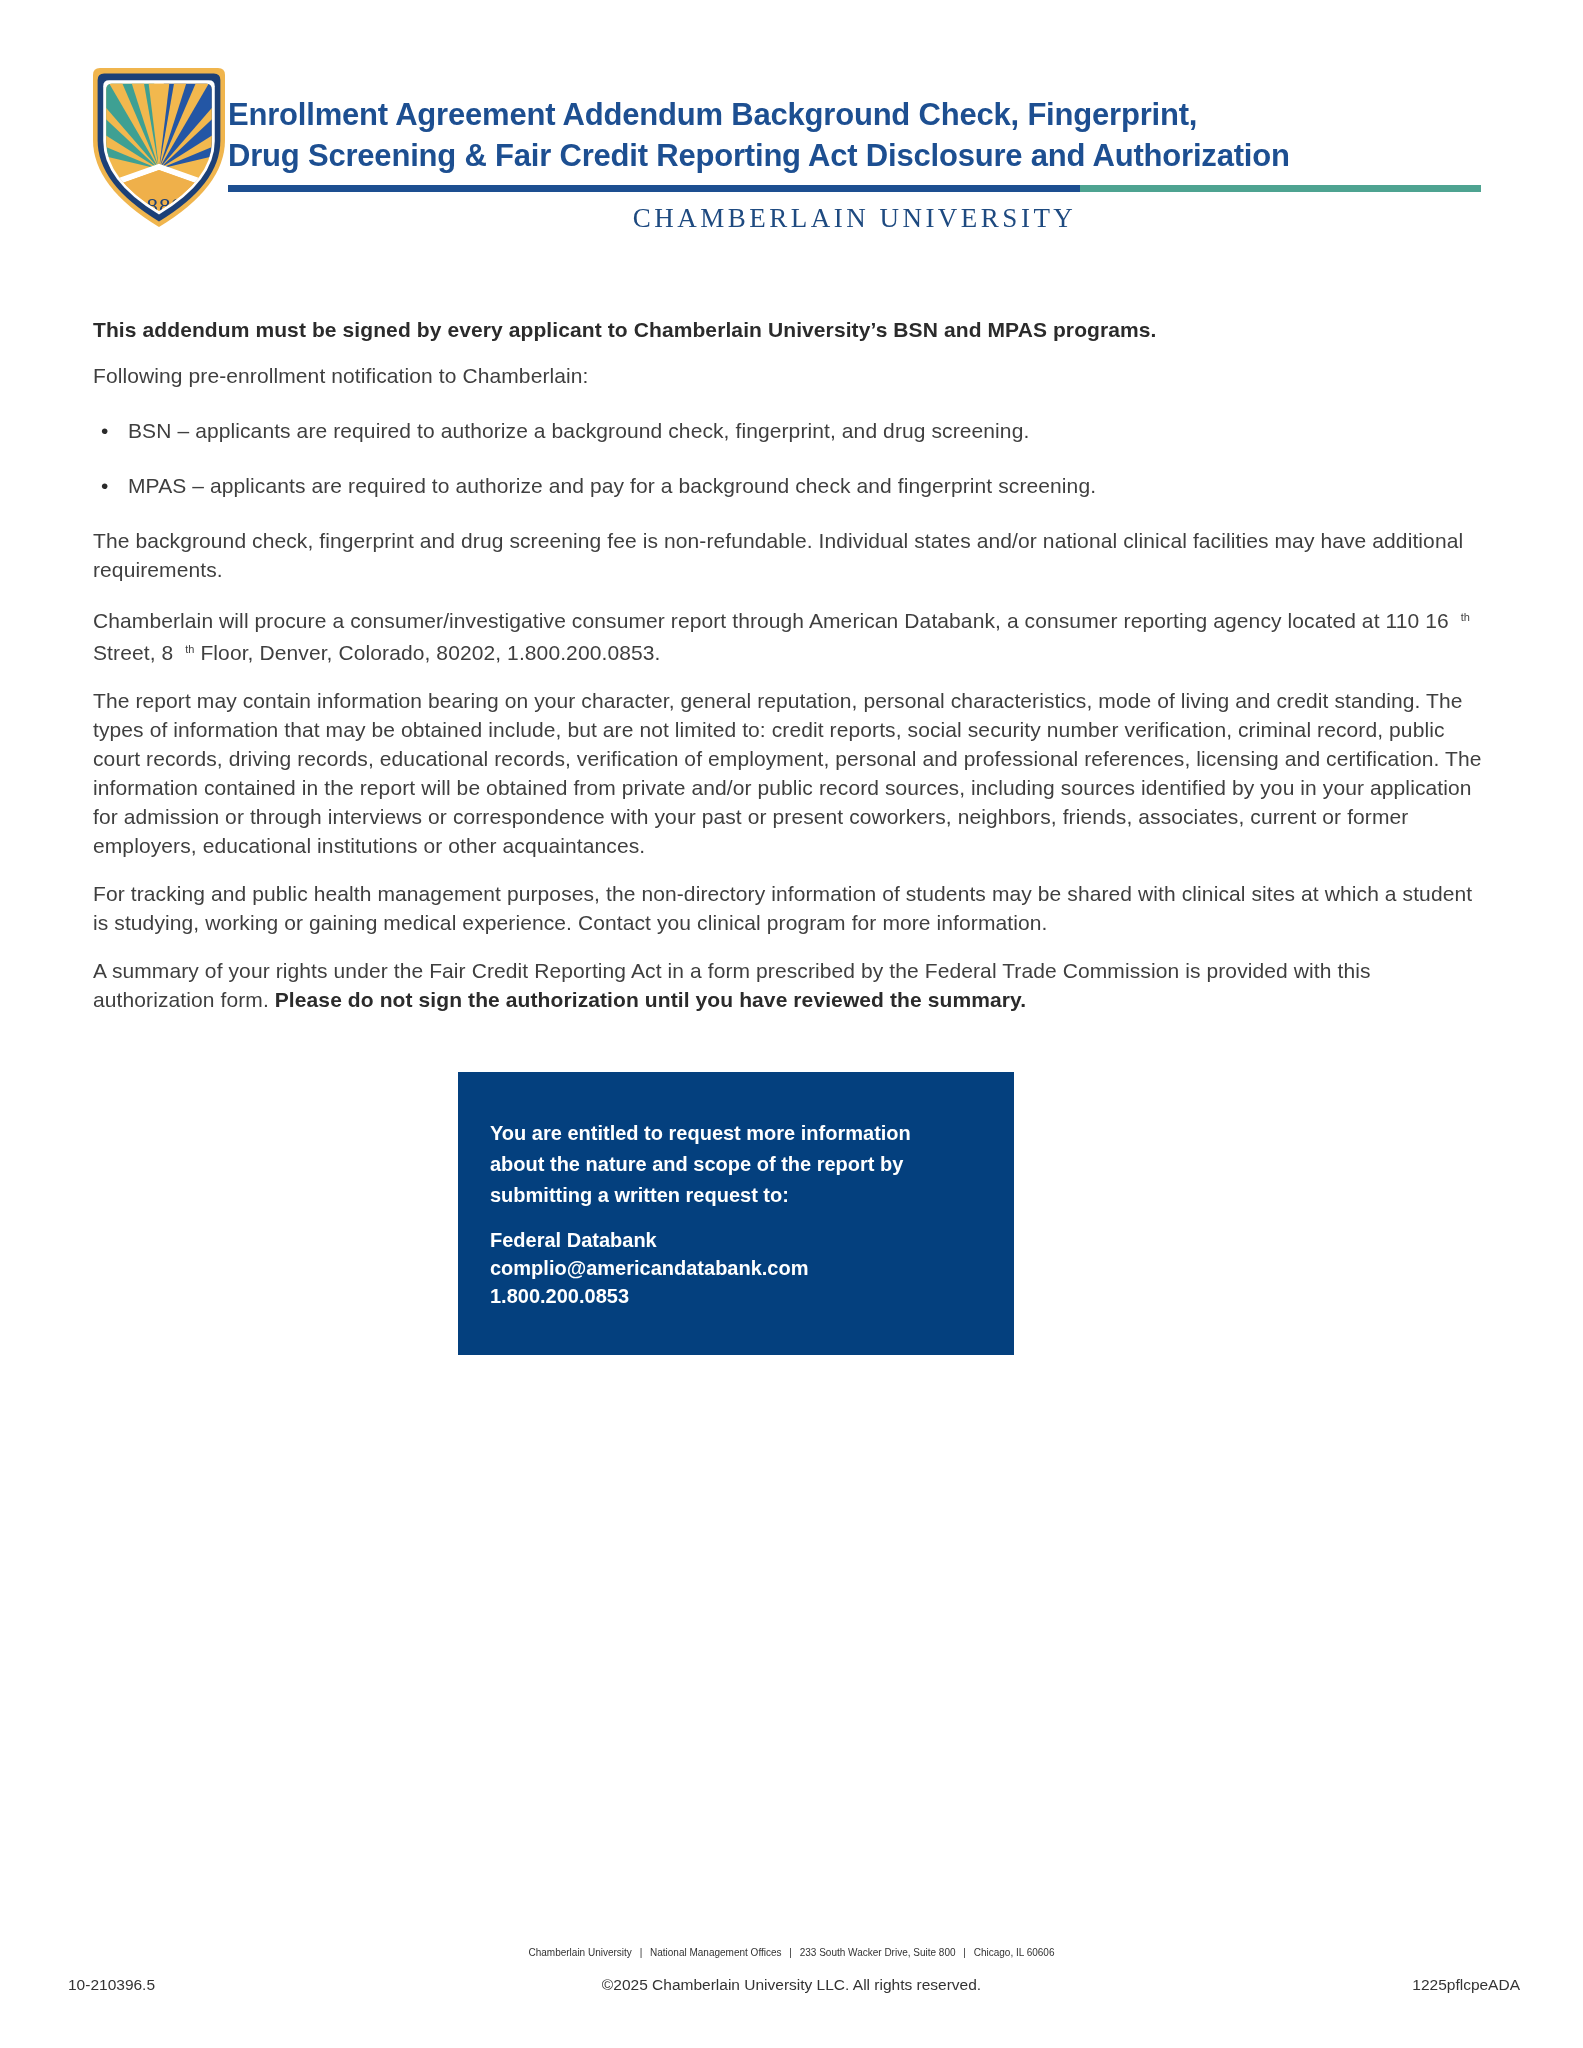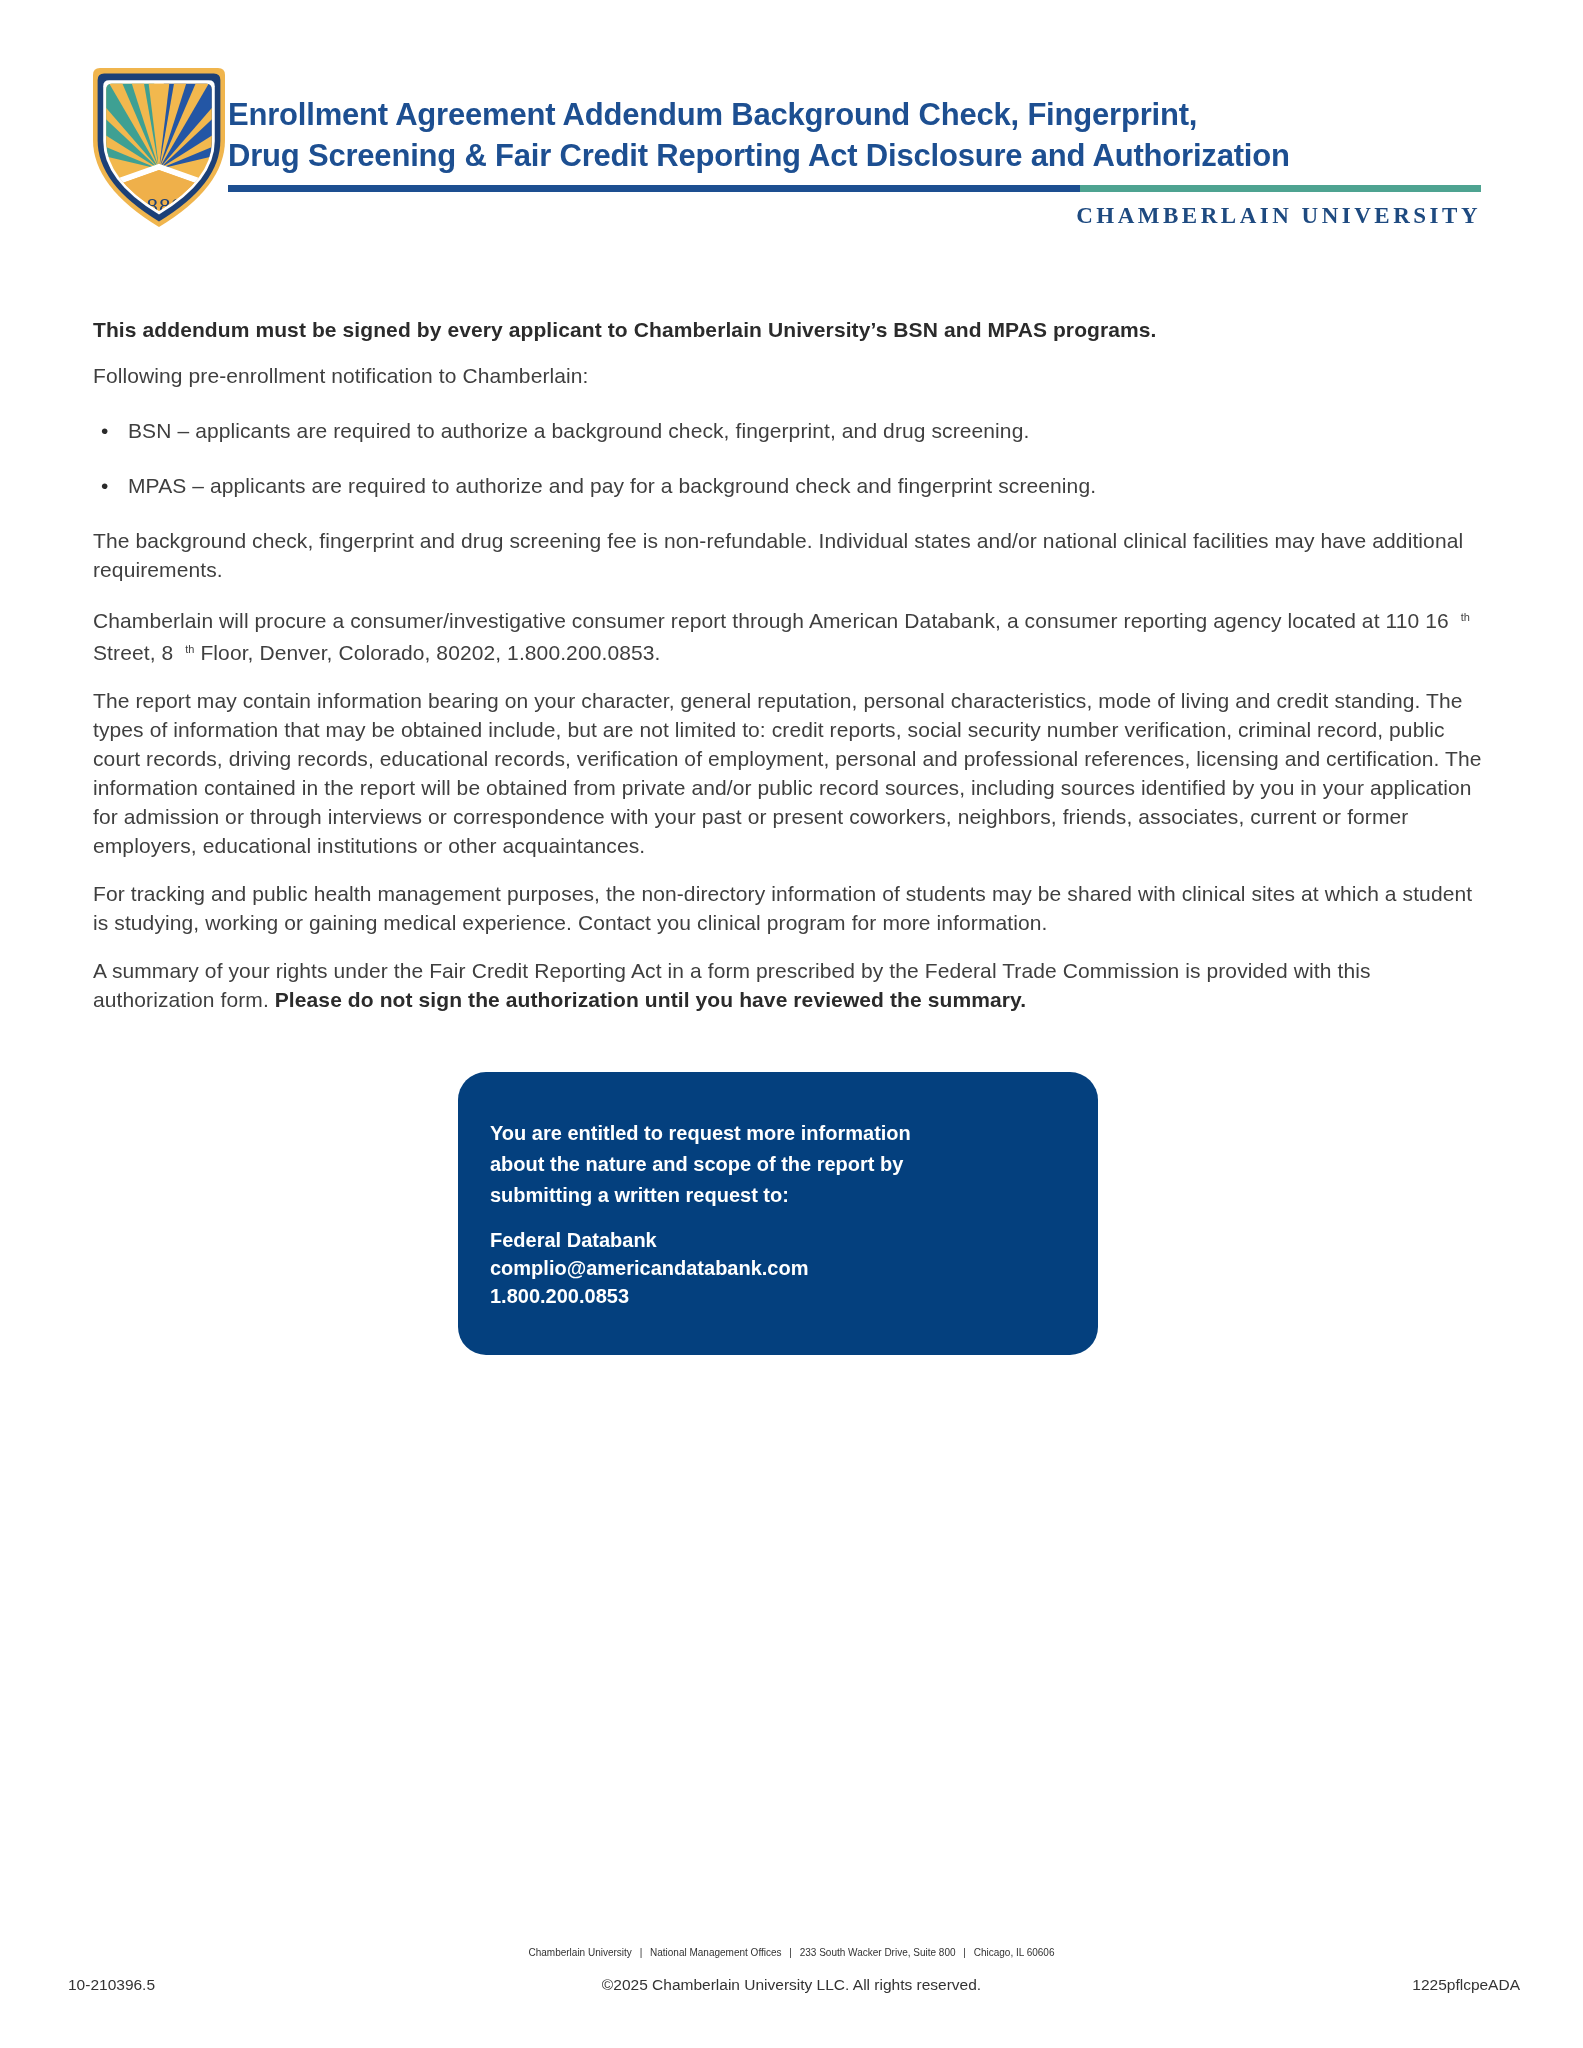--- a/index.html
+++ b/index.html
@@ -31,25 +31,25 @@
     color:var(--brand-navy,#1d4f91);
     letter-spacing:-0.2px;
   }
   .rule{
     margin-top:9px;height:7px;width:100%;
     background:linear-gradient(to right,
       var(--brand-navy,#1d4f91) 0%, var(--brand-navy,#1d4f91) 68%,
       var(--brand-teal,#4ea391) 68%, var(--brand-teal,#4ea391) 100%);
   }
   .wordmark{
-    margin-top:11px;text-align:right;
+    margin-top:11px;text-align:center;
     font-family:"Liberation Serif","DejaVu Serif",serif;
-    font-size:23px;letter-spacing:3.5px;
+    font-size:27px;letter-spacing:3.5px;
     color:var(--wordmark-navy,#1e4a80);
-    font-weight:700;
+    font-weight:400;
   }
   
   .doc-body{position:absolute;left:93px;top:315px;width:1400px;}
   .doc-body p{margin:0;font-size:21px;line-height:29px;letter-spacing:0.1px;}
   .p-intro{font-weight:700;color:var(--strong-text,#2b2b2b);margin-bottom:17px !important;}
   .p-following{margin-bottom:26px !important;}
   .bullet-list{list-style:none;margin:0;padding:0;}
   .bullet-list li{
     position:relative;margin:0 0 26px 0;padding-left:35px;
     font-size:21px;line-height:29px;letter-spacing:0.1px;
@@ -59,24 +59,23 @@
     position:absolute;left:8px;top:0;
     font-size:21px;color:#2b2b2b;
   }
   .p-std{margin-bottom:19px !important;}
   .p-last{margin-bottom:0 !important;}
   sup.ord{font-size:11px;vertical-align:7px;letter-spacing:0;padding-left:12px;}
   .bold-tail{font-weight:700;color:var(--strong-text,#2b2b2b);}
   
   .info-box{
     position:absolute;left:458px;top:1072px;
-    width:640px;height:283px;box-sizing:border-box;
+    width:556px;height:283px;box-sizing:border-box;
     background:var(--box-bg,#04407e);
     padding:46px 40px 0 32px;
-    border-radius:28px;
   }
   .info-box .box-intro{
     margin:0 0 15px 0;max-width:462px;
     color:#ffffff;font-weight:700;font-size:20px;line-height:31px;
   }
   .info-box .box-line{
     margin:0;color:#ffffff;font-weight:700;font-size:20px;line-height:28px;
   }
   
   .footer{position:absolute;left:0;right:0;top:1944px;color:#333333;}

